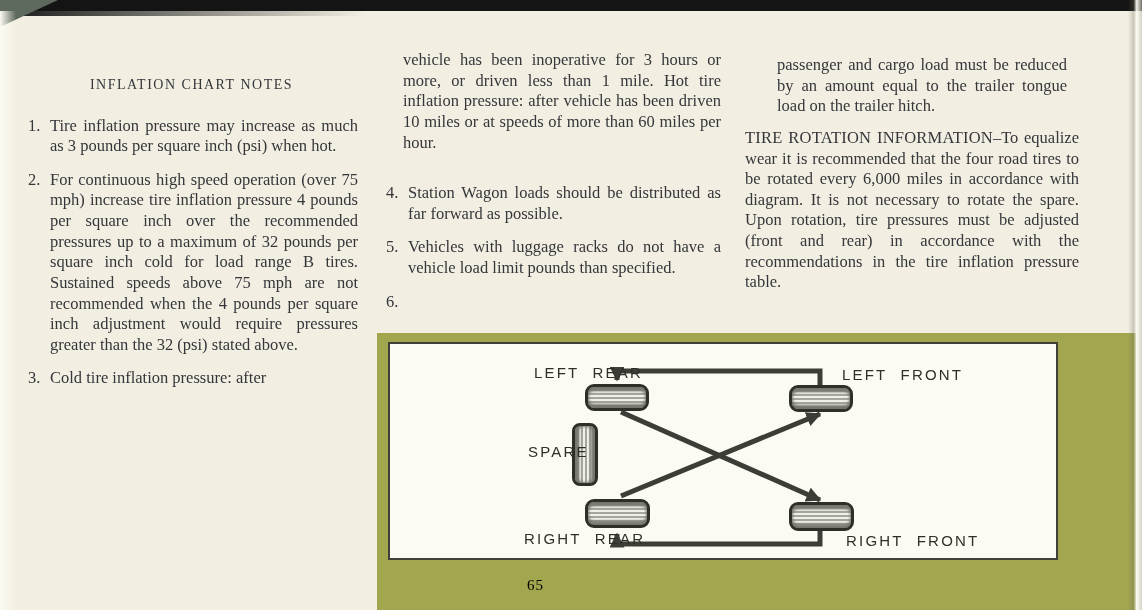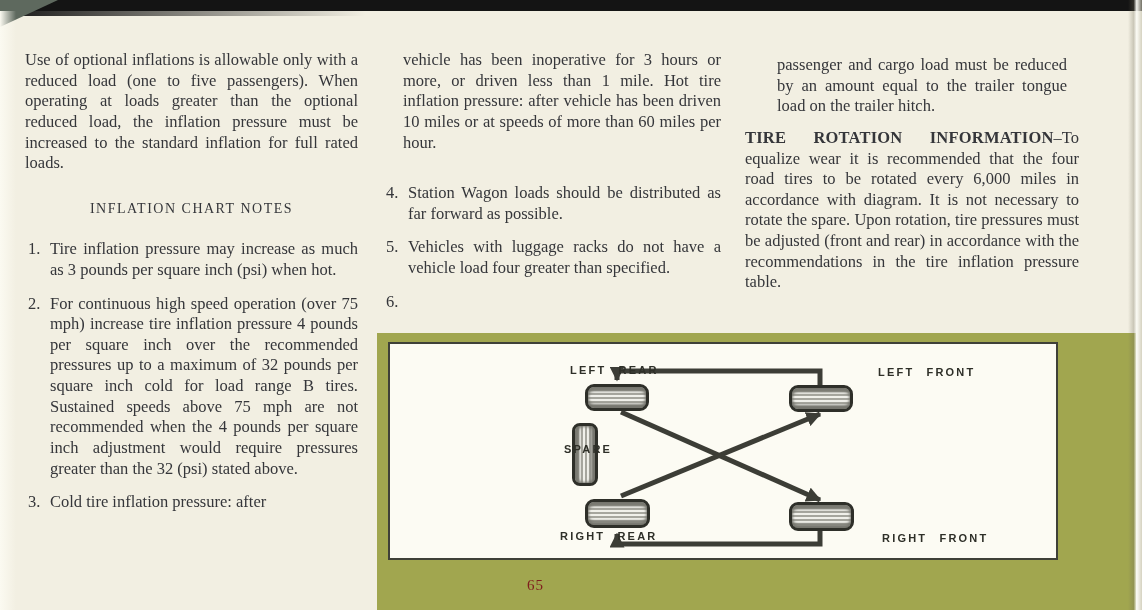--- a/index.html
+++ b/index.html
@@ -26,58 +26,57 @@
   .col-2{left:383px;top:50px;width:338px;}
   .col-3{left:745px;top:55px;width:334px;}
   .para{margin:0;}
   .chart-notes-heading{margin:26px 0 22px;font-size:14px;font-weight:normal;
     text-align:center;letter-spacing:1.5px;}
   .item{position:relative;padding-left:25px;margin:0 0 13px;}
   .item .num{position:absolute;left:3px;top:0;}
   .col-2 .cont{margin:0 0 30px;padding-left:20px;}
   .col-3 .cont{margin:0 12px 11px;padding-left:20px;}
   .rotation-para{margin:0;}
-  .rotation-heading-inline{font-weight:bold;letter-spacing:0.2px;}
+  .rotation-heading-inline{font-weight:normal;letter-spacing:0.2px;}
 
   
   .green-panel{position:absolute;left:377px;top:333px;width:759px;height:277px;background:#a1a64f;}
   .diagram-box{position:absolute;left:11px;top:9px;width:670px;height:218px;
     background:#fcfbf3;border:2px solid #3f4038;box-sizing:border-box;}
   .arrow-svg{position:absolute;left:0;top:0;}
   .tire{position:absolute;box-sizing:border-box;border:3px solid #2e2f29;border-radius:9px;
     background:repeating-linear-gradient(to bottom,#f0f0ea 0 2px,#a6a69e 2px 4px);
     box-shadow:inset 0 4px 3px #76766e, inset 0 -4px 3px #76766e;}
   .tire-vertical{background:repeating-linear-gradient(to right,#f0f0ea 0 2px,#a6a69e 2px 4px);
     box-shadow:inset 4px 0 3px #76766e, inset -4px 0 3px #76766e;border-radius:8px;}
   .tire-lr{left:195px;top:40px;width:64px;height:27px;}
   .tire-lf{left:399px;top:41px;width:64px;height:27px;}
   .tire-rr{left:195px;top:155px;width:65px;height:29px;}
   .tire-rf{left:399px;top:158px;width:65px;height:29px;}
   .tire-spare{left:182px;top:79px;width:26px;height:63px;}
-  .dlabel{position:absolute;font-family:"Liberation Sans", sans-serif;font-weight:bold;
-    font-size:11px;letter-spacing:2.2px;word-spacing:7px;color:#2e2f28;white-space:nowrap;margin-left:36px;}
+  .dlabel{position:absolute;font-family:"Liberation Sans", sans-serif;font-weight:normal;
+    font-size:15px;letter-spacing:2.2px;word-spacing:7px;color:#2e2f28;white-space:nowrap;}
   .dlabel-left-rear{left:144px;top:20px;}
   .dlabel-left-front{left:452px;top:22px;}
   .dlabel-spare{left:138px;top:99px;}
   .dlabel-right-rear{left:134px;top:186px;}
   .dlabel-right-front{left:456px;top:188px;}
-  .page-number{position:absolute;left:150px;top:244px;font-size:15px;color:#7f1d1d;letter-spacing:1px;}
+  .page-number{position:absolute;left:150px;top:244px;font-size:15px;color:#000000;letter-spacing:1px;}
 </style>
 </head>
 <body>
 
 <div>
 
   <div class="top-band"></div>
   <div class="top-band-taper"></div>
   <div class="corner-wedge"></div>
   <div class="left-edge"></div>
 
   <div class="col col-1">
-    <p class="para">Use of optional inflations is allowable only with a reduced load (one to five passengers). When operating at loads greater than the optional reduced load, the inflation pressure must be increased to the standard inflation for full rated loads.</p>
     <h2 class="chart-notes-heading">INFLATION CHART NOTES</h2>
     <div class="item">
       <span class="num">1.</span>
       <span>Tire inflation pressure may increase as much as 3 pounds per square inch (psi) when hot.</span>
     </div>
     <div class="item">
       <span class="num">2.</span>
       <span>For continuous high speed operation (over 75 mph) increase tire inflation pressure 4 pounds per square inch over the recommended pressures up to a maximum of 32 pounds per square inch cold for load range B tires. Sustained speeds above 75 mph are not recommended when the 4 pounds per square inch adjustment would require pressures greater than the 32 (psi) stated above.</span>
     </div>
     <div class="item">
@@ -87,21 +86,21 @@
   </div>
 
   <div class="col col-2">
     <p class="para cont">vehicle has been inoperative for 3 hours or more, or driven less than 1 mile. Hot tire inflation pressure: after vehicle has been driven 10 miles or at speeds of more than 60 miles per hour.</p>
     <div class="item">
       <span class="num">4.</span>
       <span>Station Wagon loads should be distributed as far forward as possible.</span>
     </div>
     <div class="item">
       <span class="num">5.</span>
-      <span>Vehicles with luggage racks do not have a vehicle load four greater than specified.</span>
+      <span>Vehicles with luggage racks do not have a vehicle load limit pounds than specified.</span>
     </div>
     <div class="item">
       <span class="num">6.</span>
     </div>
   </div>
 
   <div class="col col-3">
     <p class="para cont">passenger and cargo load must be reduced by an amount equal to the trailer tongue load on the trailer hitch.</p>
     <p class="para rotation-para"><span class="rotation-heading-inline">TIRE ROTATION INFORMATION</span><span>–To equalize wear it is recommended that the four road tires to be rotated every 6,000 miles in accordance with diagram. It is not necessary to rotate the spare. Upon rotation, tire pressures must be adjusted (front and rear) in accordance with the recommendations in the tire inflation pressure table.</span></p>
   </div>

